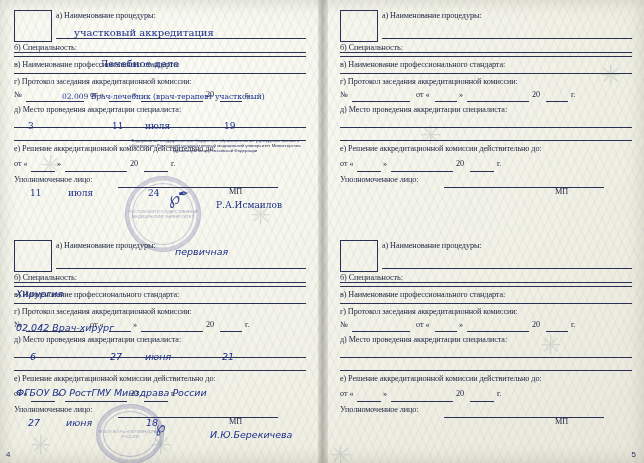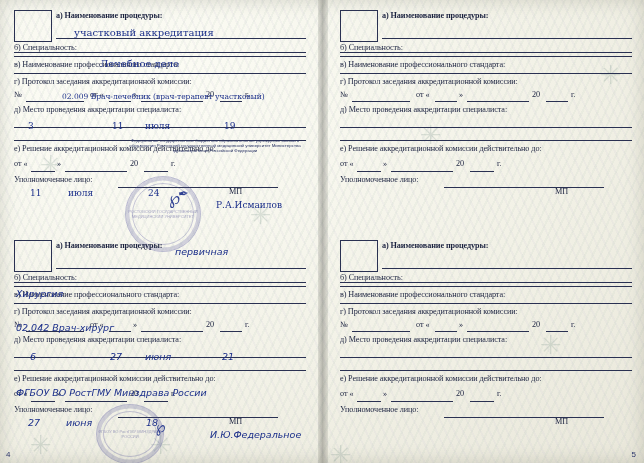--- a/index.html
+++ b/index.html
@@ -41,21 +41,21 @@
   .row{position:relative;height:15.5px;}
   .lbl{position:absolute;left:0;top:1px;white-space:nowrap;letter-spacing:-.1px;}
   .line{
     position:absolute;left:0;right:0;bottom:2px;height:0;
     border-bottom:.7px solid #2a3152;
   }
   .boxed{
     position:absolute;left:0;top:0;width:36px;height:30px;
     border:.8px solid #2a3152;
   }
-  .procname{position:relative;height:32px;font-weight:bold;}
+  .procname{position:relative;height:32px;}
   .procname .lbl{left:42px;top:1px;}
   .procname .line{left:42px;bottom:3px;}
   .procname .line2{position:absolute;left:0;right:0;bottom:-11px;border-bottom:.7px solid #2a3152;height:0;}
 
   .seg{position:absolute;bottom:2px;border-bottom:.7px solid #2a3152;height:0;}
   .tiny{position:absolute;font-size:8.2px;top:1px;}
 
   
   .hw{
     position:absolute;
@@ -275,21 +275,21 @@
     <div class="hw ital" style="left:16px;top:288px;">Хирургия</div>
     <div class="hw ital" style="left:16px;top:322px;">02.042 Врач-хирург</div>
     <div class="hw ital" style="left:30px;top:351px;">6</div>
     <div class="hw ital" style="left:110px;top:351px;">27</div>
     <div class="hw ital" style="left:145px;top:351px;">июня</div>
     <div class="hw ital" style="left:222px;top:351px;">21</div>
     <div class="hw ital" style="left:16px;top:387px;">ФГБОУ ВО РостГМУ Минздрава России</div>
     <div class="hw ital" style="left:28px;top:417px;">27</div>
     <div class="hw ital" style="left:66px;top:417px;">июня</div>
     <div class="hw ital" style="left:146px;top:417px;">18</div>
-    <div class="hw ital" style="left:210px;top:429px;">И.Ю.Федеральное</div>
+    <div class="hw ital" style="left:210px;top:429px;">И.Ю.Берекичева</div>
 
     <div class="stamp" style="left:96px;top:404px;width:66px;height:58px;">
       <div class="ring"></div>
       <div class="txt">ФГБОУ ВО РостГМУ МИНЗДРАВА РОССИИ</div>
     </div>
     <div class="signature" style="left:155px;top:418px;font-size:15px;">℘</div>
 
     <div class="pagenum" style="left:6px;">4</div>
   </div>
 

